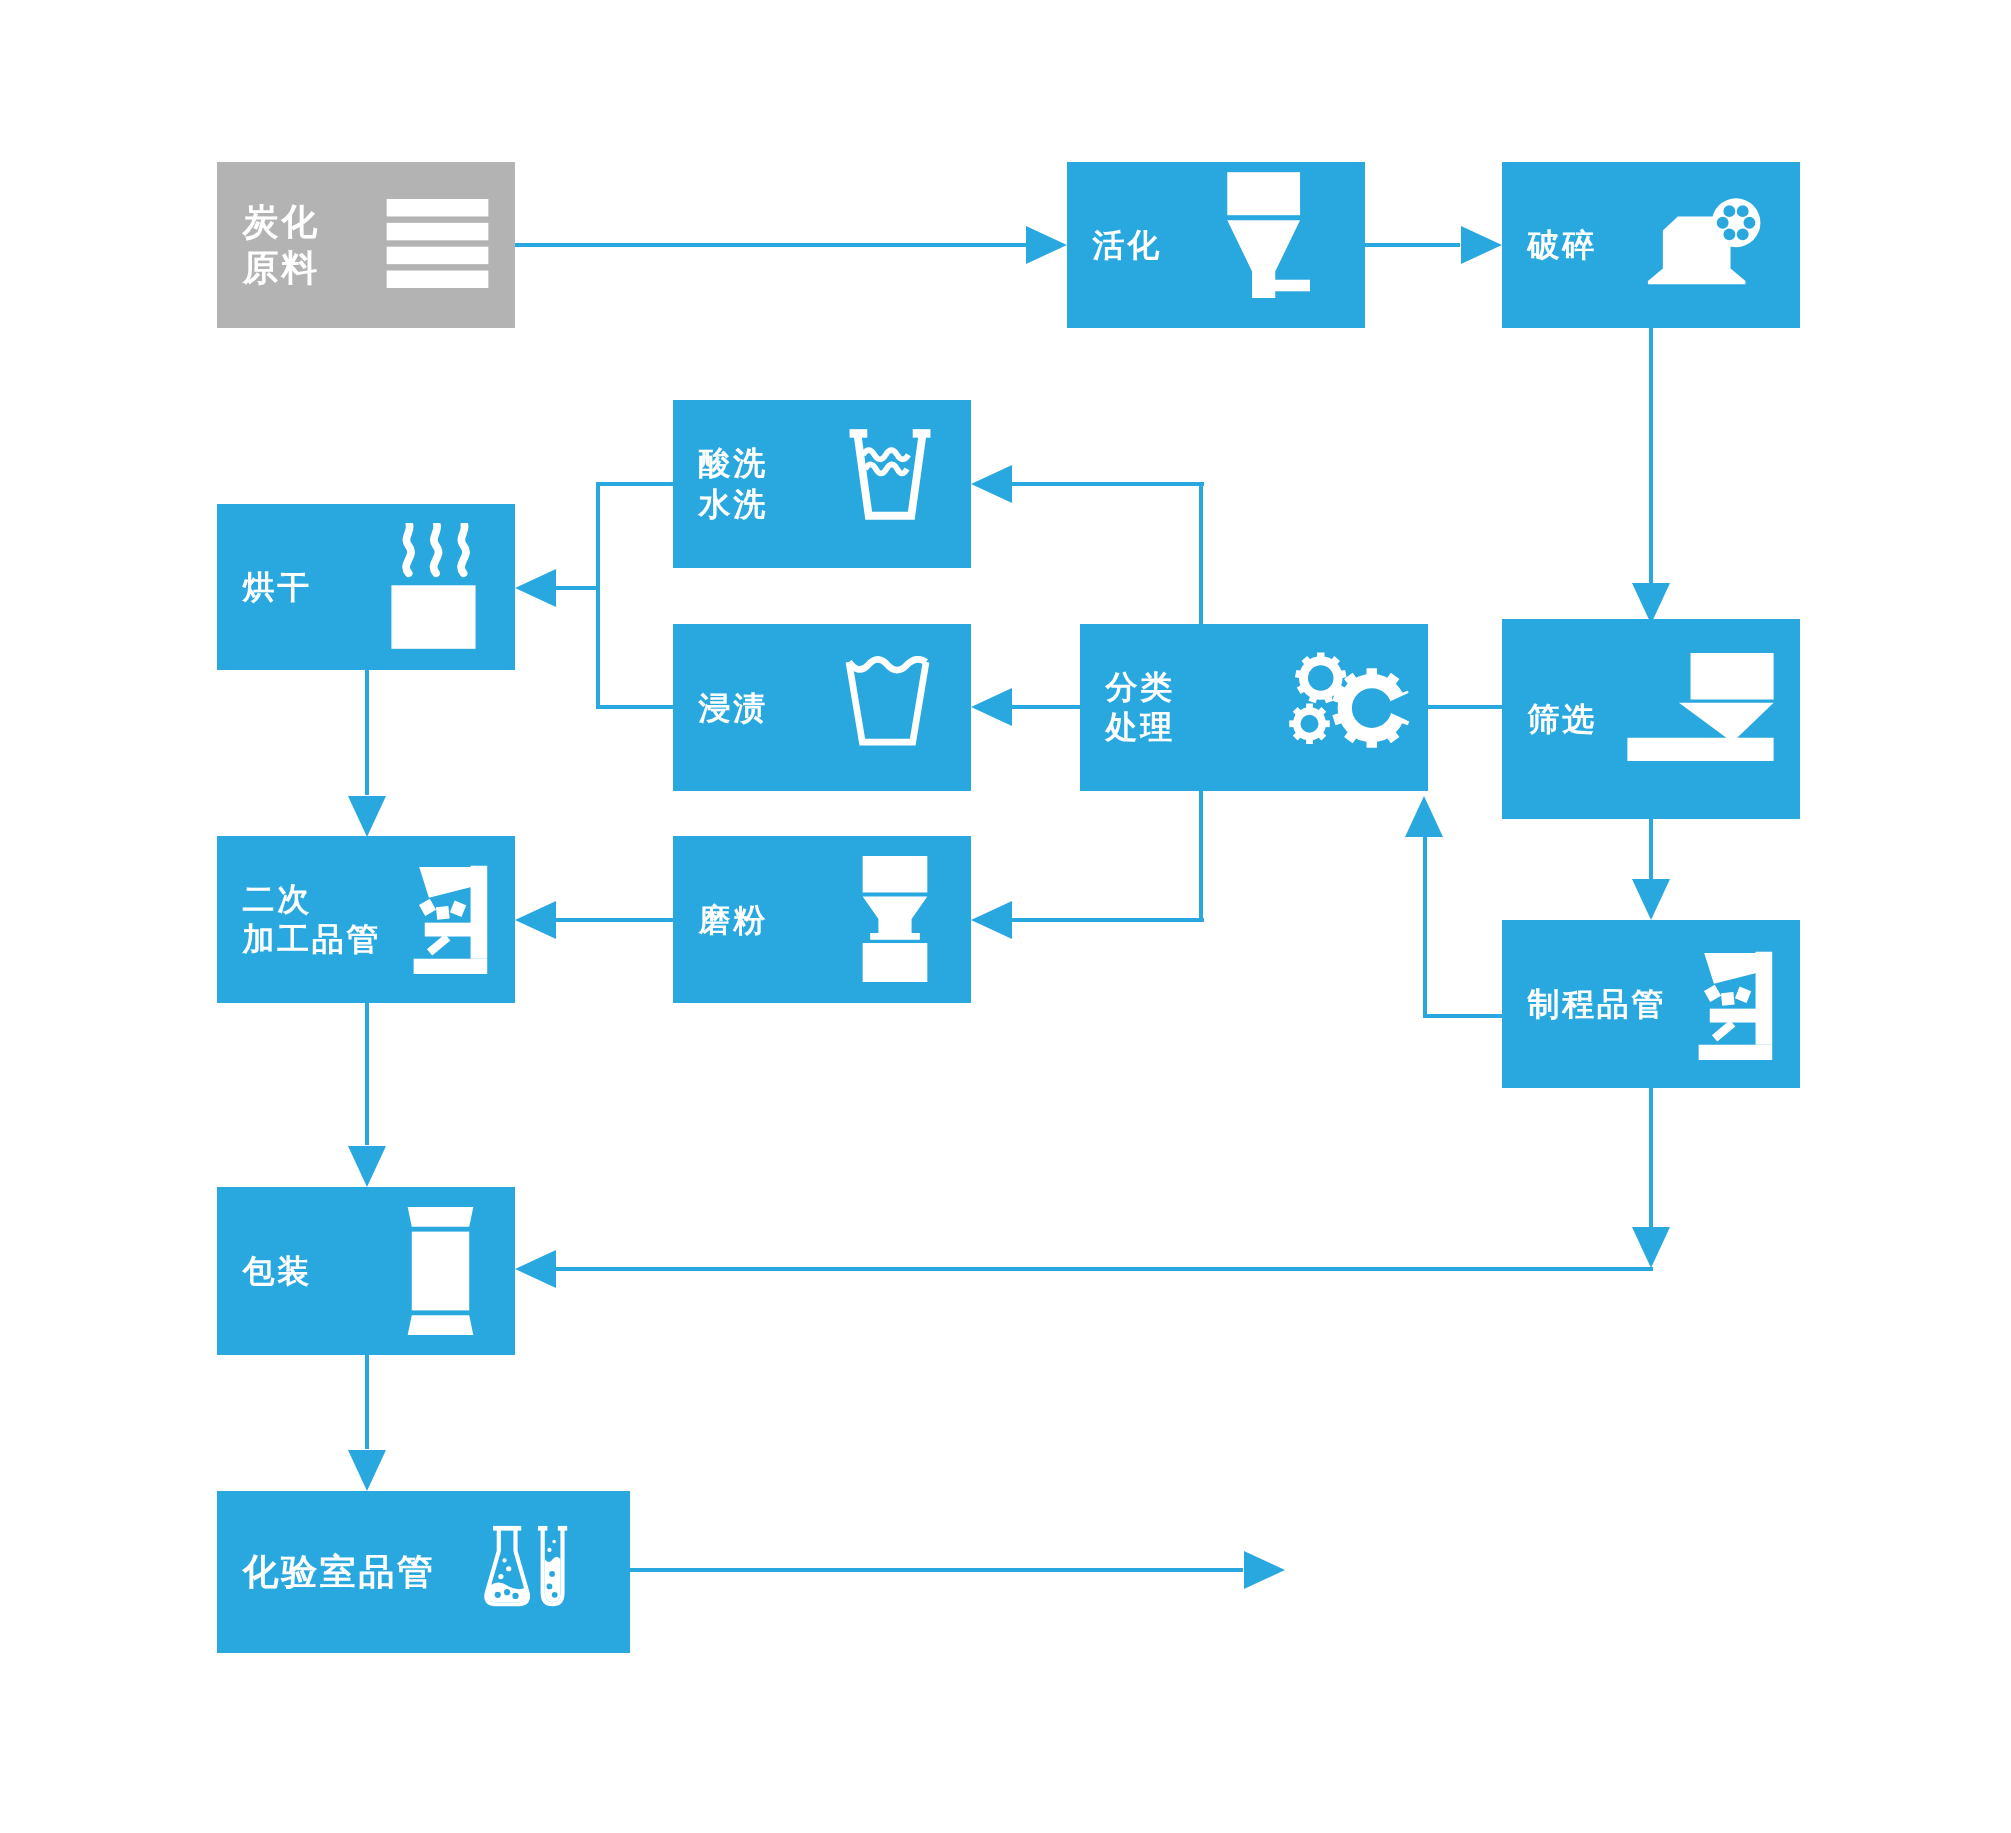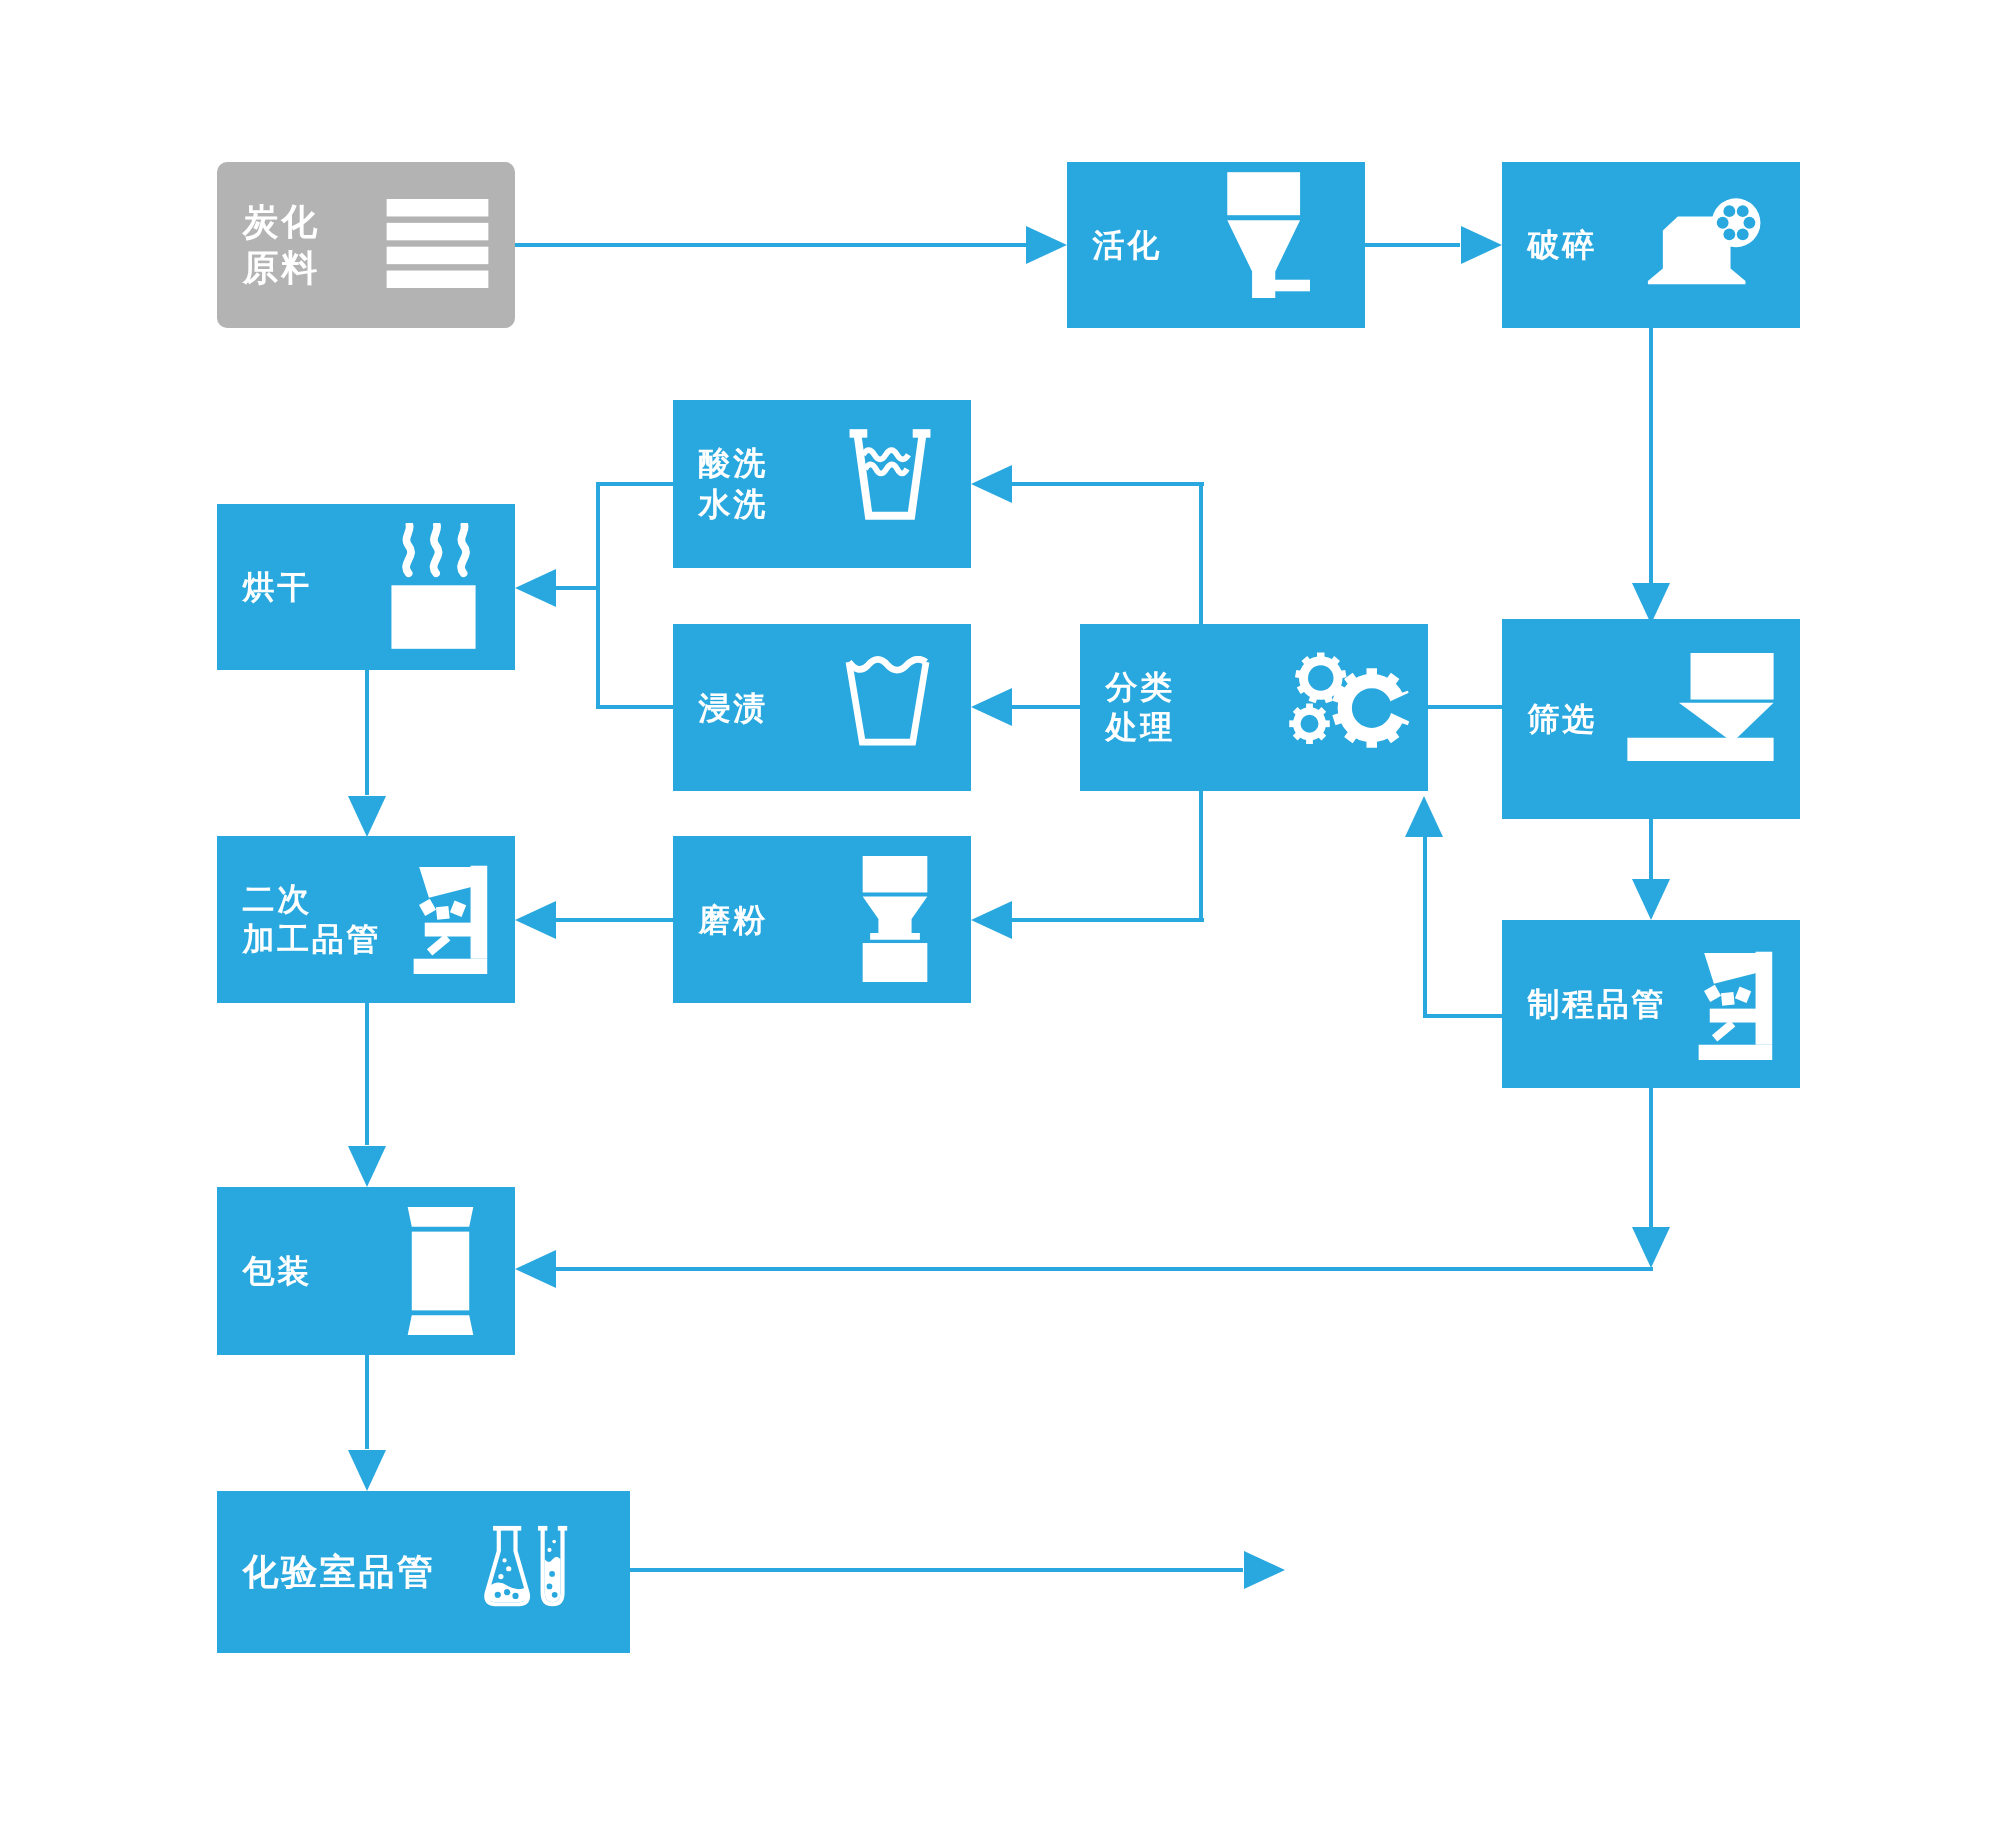--- a/index.html
+++ b/index.html
@@ -1,20 +1,20 @@
 <!DOCTYPE html>
 <html style="--blue: #29A8DF; --gray: #B3B3B3; --label: #FFFFFF; --bg: #FFFFFF;font-size:13.6px"><head>
 <meta charset="utf-8">
 <style>
   html,body{margin:0;padding:0;}
   body{width:2012px;height:1834px;background:#fff;font-family:"Liberation Sans","DejaVu Sans",sans-serif;}
   .canvas{position:relative;width:2012px;height:1834px;overflow:hidden;background:var(--bg,#fff);}
   .node{position:absolute;}
   .node.blue{background:var(--blue,#29A8DF);}
-  .node.gray{background:var(--gray,#B3B3B3);border-radius:10px;}
+  .node.gray{background:var(--gray,#B3B3B3);}
   .lbl{position:absolute;left:25.6px;top:50%;transform:translateY(-50%);
        color:var(--label,#fff);font-weight:bold;font-size:32px;line-height:1.28;
        letter-spacing:2.6px;white-space:nowrap;}
   .lbl.small{font-size:36px;}
   .lbl.tiny{font-size:34px;}
   .ico{position:absolute;}
   .node svg{display:block;fill:#ffffff;}
   .cutb{fill:var(--blue,#29A8DF);}
   .cutg{fill:var(--gray,#B3B3B3);}
   .hl{position:absolute;height:4.3px;background:var(--blue,#29A8DF);}

